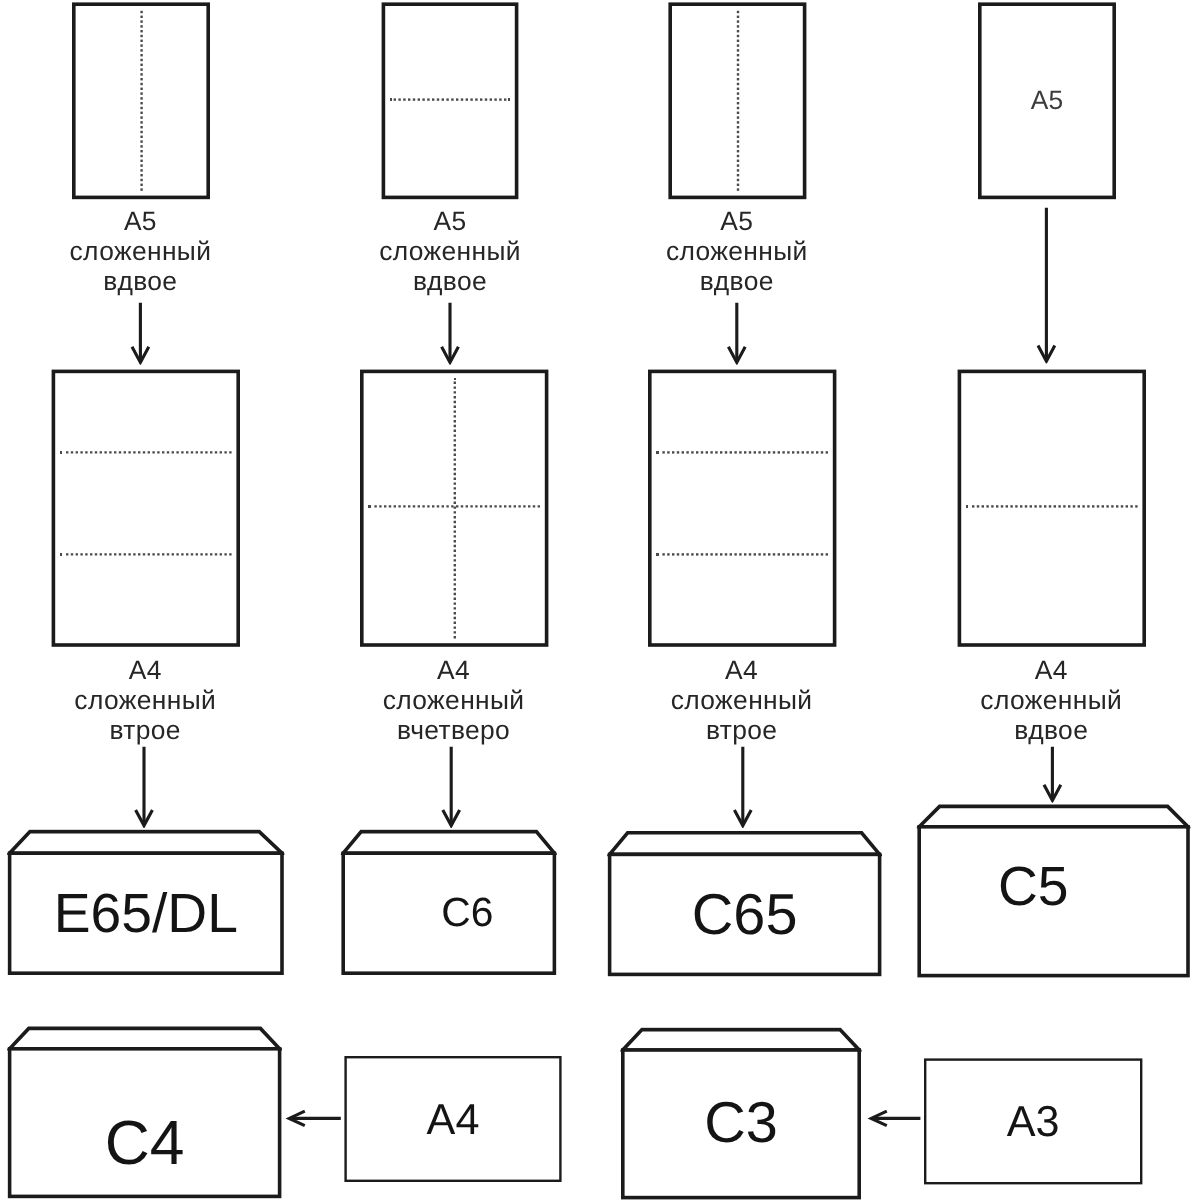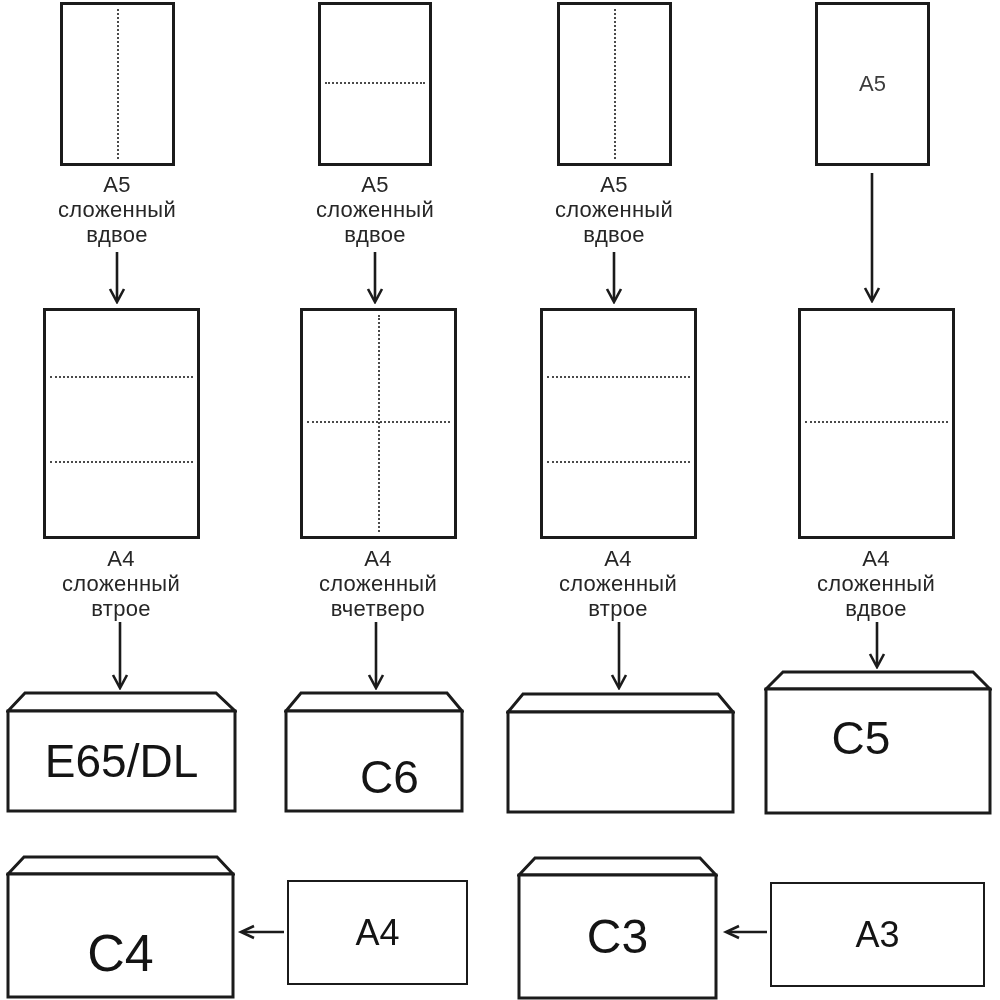--- a/index.html
+++ b/index.html
@@ -150,27 +150,28 @@
       <polygon class="flap" points="19,2 210,2 229,20 2,20"></polygon>
       <rect class="envbody" x="2" y="20" width="227" height="100"></rect>
     </svg>
     <div class="envtext" style="top:20px;width:231px;height:100px;font-size:46px">E65/DL</div>
   </div>
   <div class="env" style="left:284px;top:691px">
     <svg width="180" height="124">
       <polygon class="flap" points="17,2 163,2 178,20 2,20"></polygon>
       <rect class="envbody" x="2" y="20" width="176" height="100"></rect>
     </svg>
-    <div class="envtext" style="top:36px;width:211px;height:100px;font-size:46px">C6</div>
+    <div class="envtext" style="top:20px;width:211px;height:100px;font-size:34px">C6</div>
   </div>
   <div class="env" style="left:506px;top:692px">
     <svg width="229" height="124">
       <polygon class="flap" points="17,2 212,2 227,20 2,20"></polygon>
       <rect class="envbody" x="2" y="20" width="225" height="100"></rect>
     </svg>
+    <div class="envtext" style="top:20px;width:229px;height:100px;font-size:48px">C65</div>
   </div>
   <div class="env" style="left:764px;top:670px">
     <svg width="228" height="146">
       <polygon class="flap" points="19,2 209,2 226,19 2,19"></polygon>
       <rect class="envbody" x="2" y="19" width="224" height="124"></rect>
     </svg>
     <div class="envtext" style="top:19px;width:194px;height:98px;font-size:46px">C5</div>
   </div>
 
   <div class="env" style="left:6px;top:855px">
@@ -200,17 +201,17 @@
     <div class="envtext" style="top:19px;width:201px;height:123px;font-size:48px">C3</div>
   </div>
 
   <div class="arrow" style="left:722px;top:923px;transform:none">
     <svg width="46" height="18">
         <line x1="45" y1="9" x2="5" y2="9"></line>
         <path d="M17 3 L4 9 L17 15"></path>
       </svg>
   </div>
 
-  <div class="flatrect" style="left:770px;top:882px;width:215px;height:105px">
+  <div class="flatrect" style="left:770px;top:882px;width:182px;height:105px">
     <span>A3</span>
   </div>
 
 </div>
 
 </body></html>

